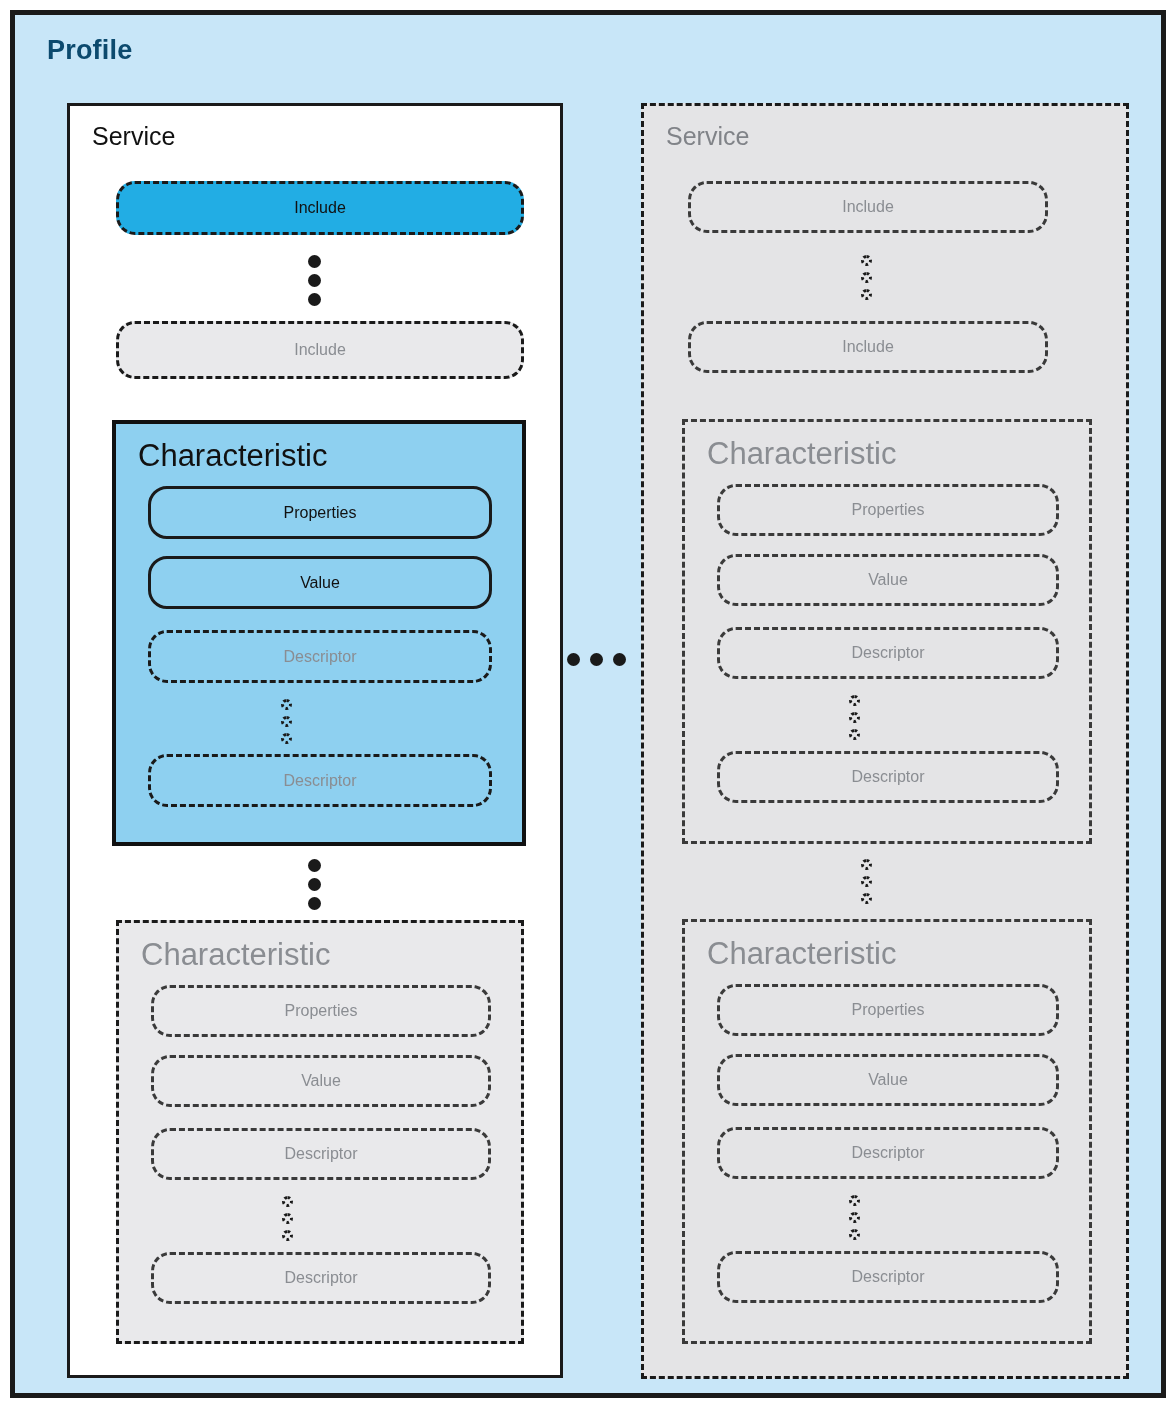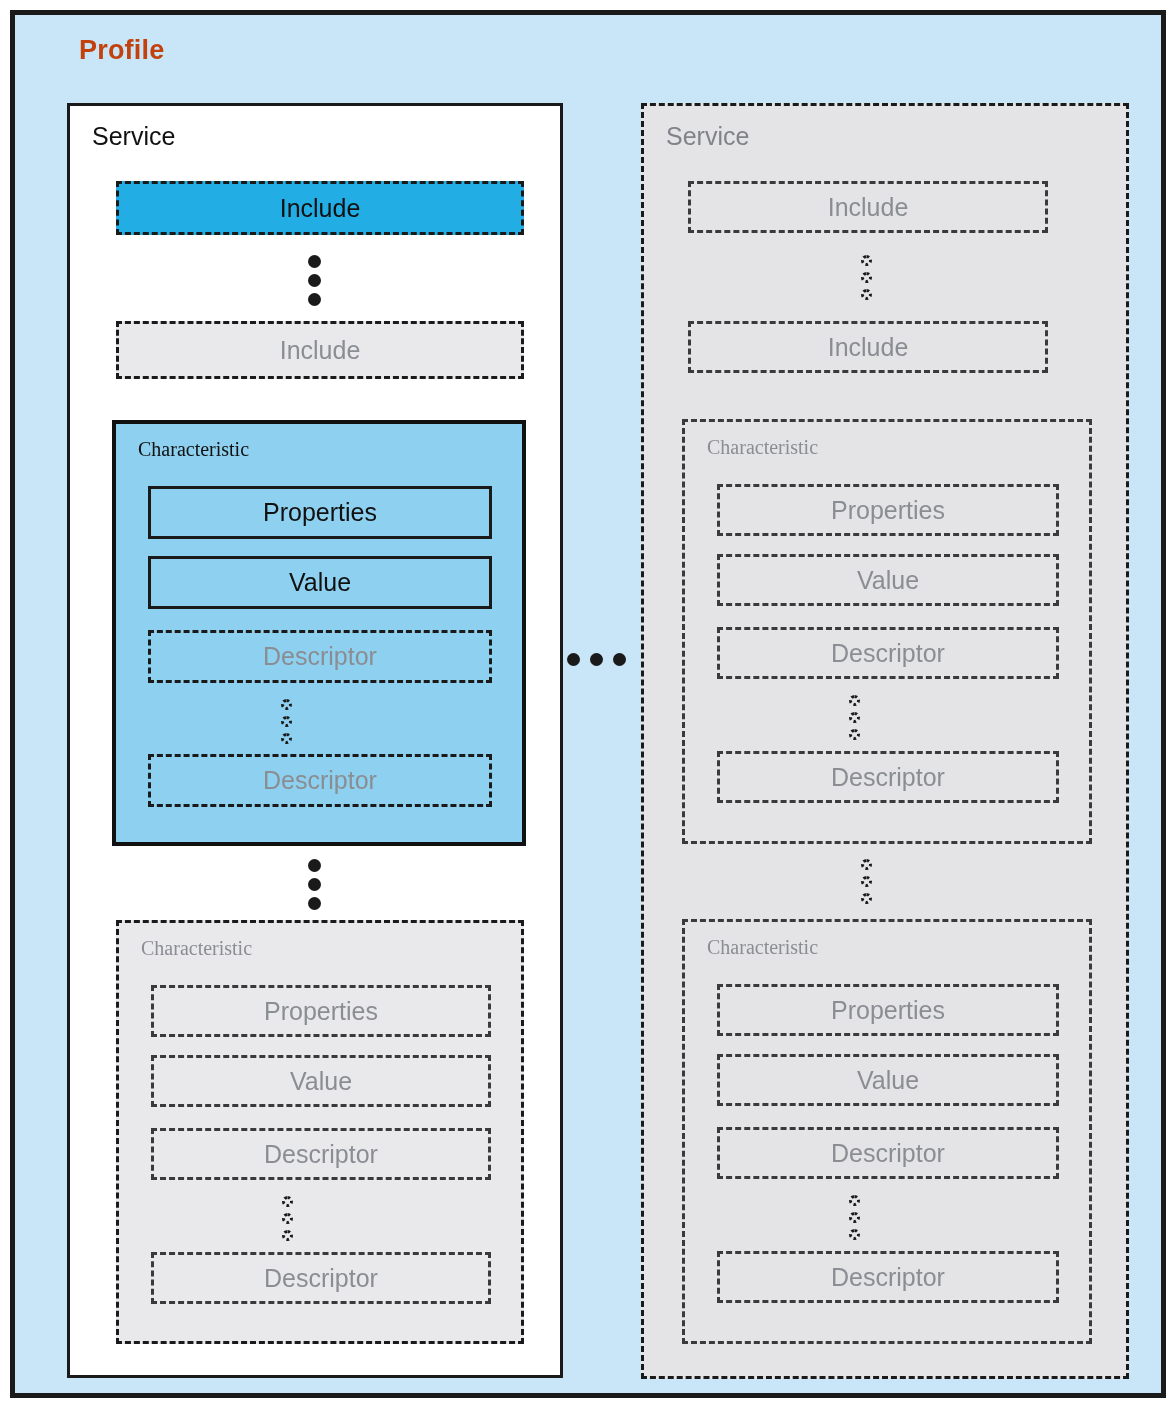--- a/index.html
+++ b/index.html
@@ -20,23 +20,22 @@
     width:1156px; height:1388px;
     box-sizing:border-box;
     background:#c8e6f8;
     border:5px solid #1a1a1a;
   }
   .profile-title{
     position:absolute;
     left:32px; top:20px;
     font-size:27px;
     font-weight:bold;
-    color:#c2410c;
+    color:#0c4a6e;
     letter-spacing:0.2px;
-    margin-left:32px;
   }
 
   
   .service-box{
     position:absolute;
     box-sizing:border-box;
   }
   .service-active{
     left:52px; top:88px;
     width:496px; height:1275px;
@@ -58,22 +57,23 @@
   .service-active .service-title{ color:#111111; }
   .service-ghost  .service-title{ color:#808388; }
 
   
   .box{
     position:absolute;
     box-sizing:border-box;
     display:flex;
     align-items:center;
     justify-content:center;
-    font-size:25px;
+    font-size:16px;
     line-height:1;
+    border-radius:19px;
   }
 
   
   .box--hl-include{
     background:#22ade4;
     border:3px dashed #1a1a1a;
     color:#111111;
   }
   
   .box--ghost{
@@ -113,23 +113,22 @@
     background:#e9e9eb;
     border:3px dashed #1a1a1a;
   }
   .char-ghost-grey{
     background:transparent;
     border:3px dashed #3a3a3a;
   }
   .char-title{
     position:absolute;
     left:22px; top:14px;
-    font-size:20px;
+    font-size:31px;
     font-weight:normal;
-    font-family:Liberation Serif, serif;
   }
   .char-hl .char-title{ color:#111111; }
   .char-ghost-white .char-title,
   .char-ghost-grey  .char-title{ color:#8a8d92; }
 
   
   .dots{
     position:absolute;
     display:flex;
     flex-direction:column;

